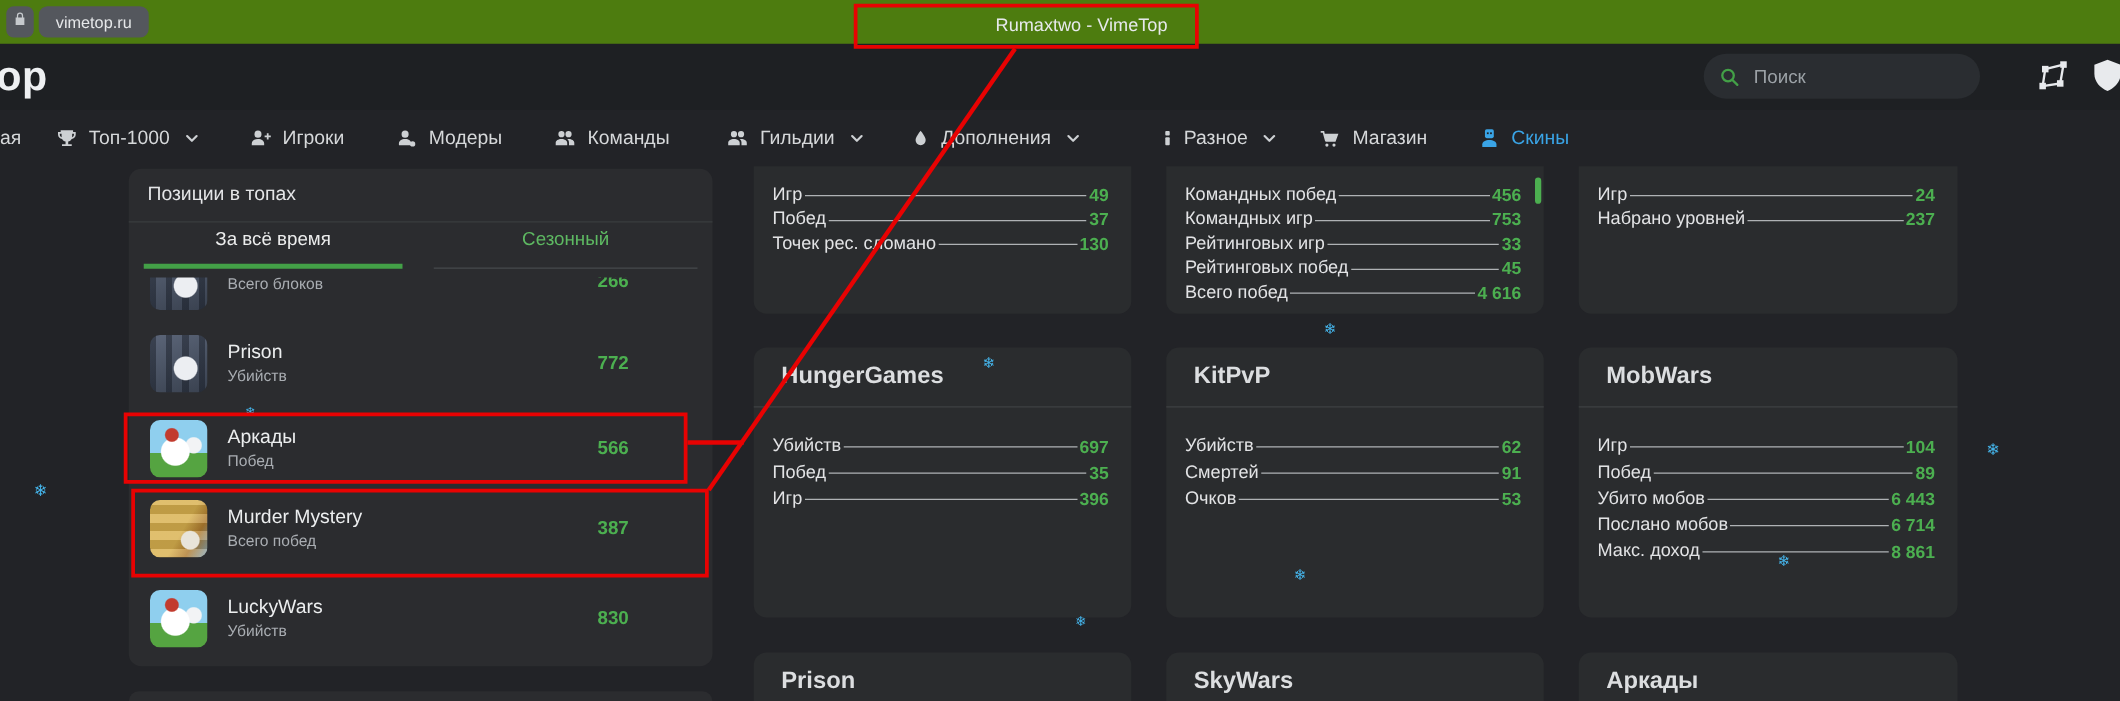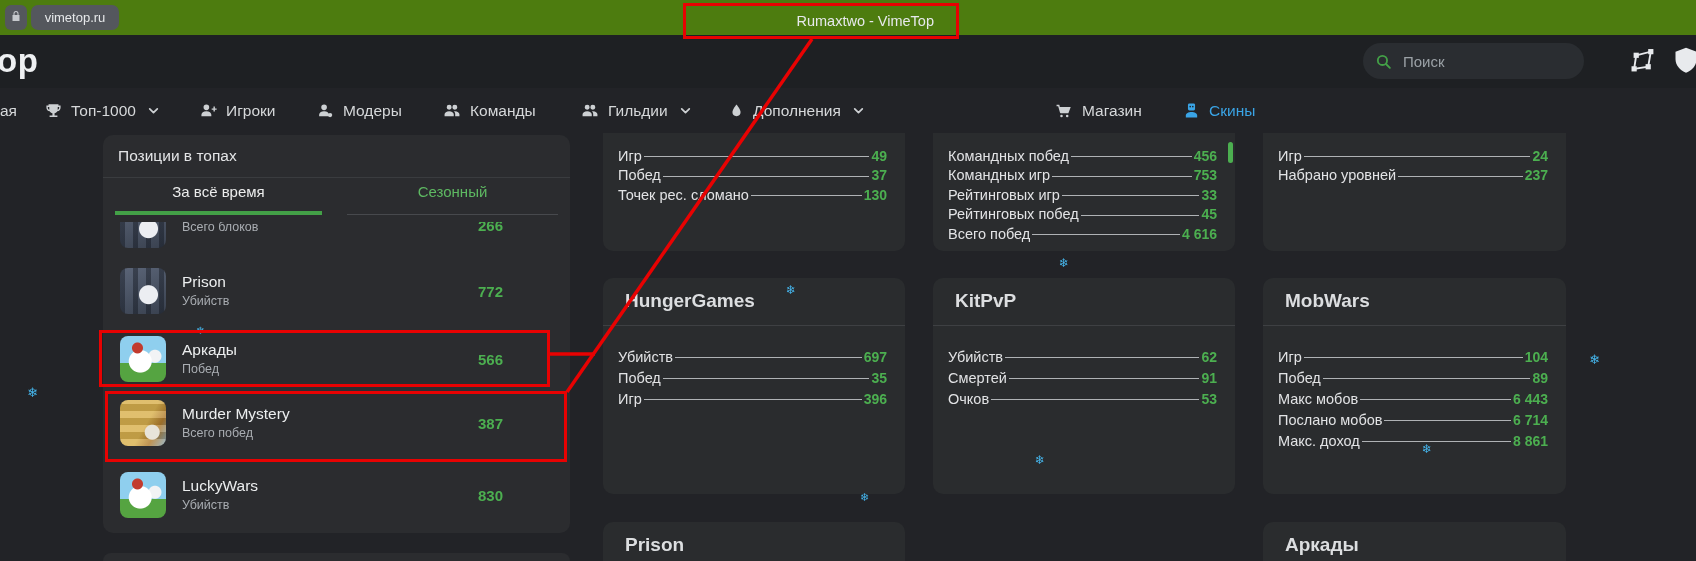--- a/index.html
+++ b/index.html
@@ -192,20 +192,34 @@
             <path d="M12 2.5s6.5 7.6 6.5 12a6.5 6.5 0 1 1-13 0c0-4.4 6.5-12 6.5-12z"></path>
           </svg>
         </span>
       <span>Дополнения</span>
       <span class="chev">
           <svg width="13" height="13" viewBox="0 0 24 24" fill="none" stroke="currentColor" stroke-width="3.2" stroke-linecap="round" stroke-linejoin="round">
             <path d="M5 9l7 7 7-7"></path>
           </svg>
         </span>
     </div>
+    <div class="nav-item" style="left:930px">
+      <span class="nicon">
+          <svg width="8" height="17" viewBox="0 0 8 24" fill="currentColor">
+            <rect x="1.5" y="4" width="5" height="5" rx="1"></rect>
+            <rect x="1.5" y="11" width="5" height="9" rx="1"></rect>
+          </svg>
+        </span>
+      <span>Разное</span>
+      <span class="chev">
+          <svg width="13" height="13" viewBox="0 0 24 24" fill="none" stroke="currentColor" stroke-width="3.2" stroke-linecap="round" stroke-linejoin="round">
+            <path d="M5 9l7 7 7-7"></path>
+          </svg>
+        </span>
+    </div>
     <div class="nav-item" style="left:1055px">
       <span class="nicon">
           <svg width="18" height="17" viewBox="0 0 24 24" fill="currentColor">
             <path d="M7.3 16h10.9l3.3-9H6.1L5.4 4H1.5v2h2.3l2.6 9.2.9.8zM8.5 18a1.8 1.8 0 1 0 0 3.6 1.8 1.8 0 0 0 0-3.6zm8 0a1.8 1.8 0 1 0 0 3.6 1.8 1.8 0 0 0 0-3.6z"></path>
           </svg>
         </span>
       <span>Магазин</span>
     </div>
     <div class="nav-item active" style="left:1183px">
       <span class="nicon">
@@ -356,20 +370,23 @@
           <span class="ln"></span>
           <span class="val">91</span>
         </div>
       <div class="statrow">
           <span class="lbl">Очков</span>
           <span class="ln"></span>
           <span class="val">53</span>
         </div>
     </div>
   </div>
+  <div class="card cut-bottom" style="left:933px;top:522px;width:302px;height:39px">
+    <div class="card-title" style="border-bottom:none">SkyWars</div>
+  </div>
 
   <div class="card cut-top" style="left:1263px;top:133px;width:303px;height:118px">
     <div class="rows">
       <div class="statrow">
           <span class="lbl">Игр</span>
           <span class="ln"></span>
           <span class="val">24</span>
         </div>
       <div class="statrow">
           <span class="lbl">Набрано уровней</span>
@@ -385,21 +402,21 @@
           <span class="lbl">Игр</span>
           <span class="ln"></span>
           <span class="val">104</span>
         </div>
       <div class="statrow">
           <span class="lbl">Побед</span>
           <span class="ln"></span>
           <span class="val">89</span>
         </div>
       <div class="statrow">
-          <span class="lbl">Макс мобов</span>
+          <span class="lbl">Убито мобов</span>
           <span class="ln"></span>
           <span class="val">6 443</span>
         </div>
       <div class="statrow">
           <span class="lbl">Послано мобов</span>
           <span class="ln"></span>
           <span class="val">6 714</span>
         </div>
       <div class="statrow">
           <span class="lbl">Макс. доход</span>

